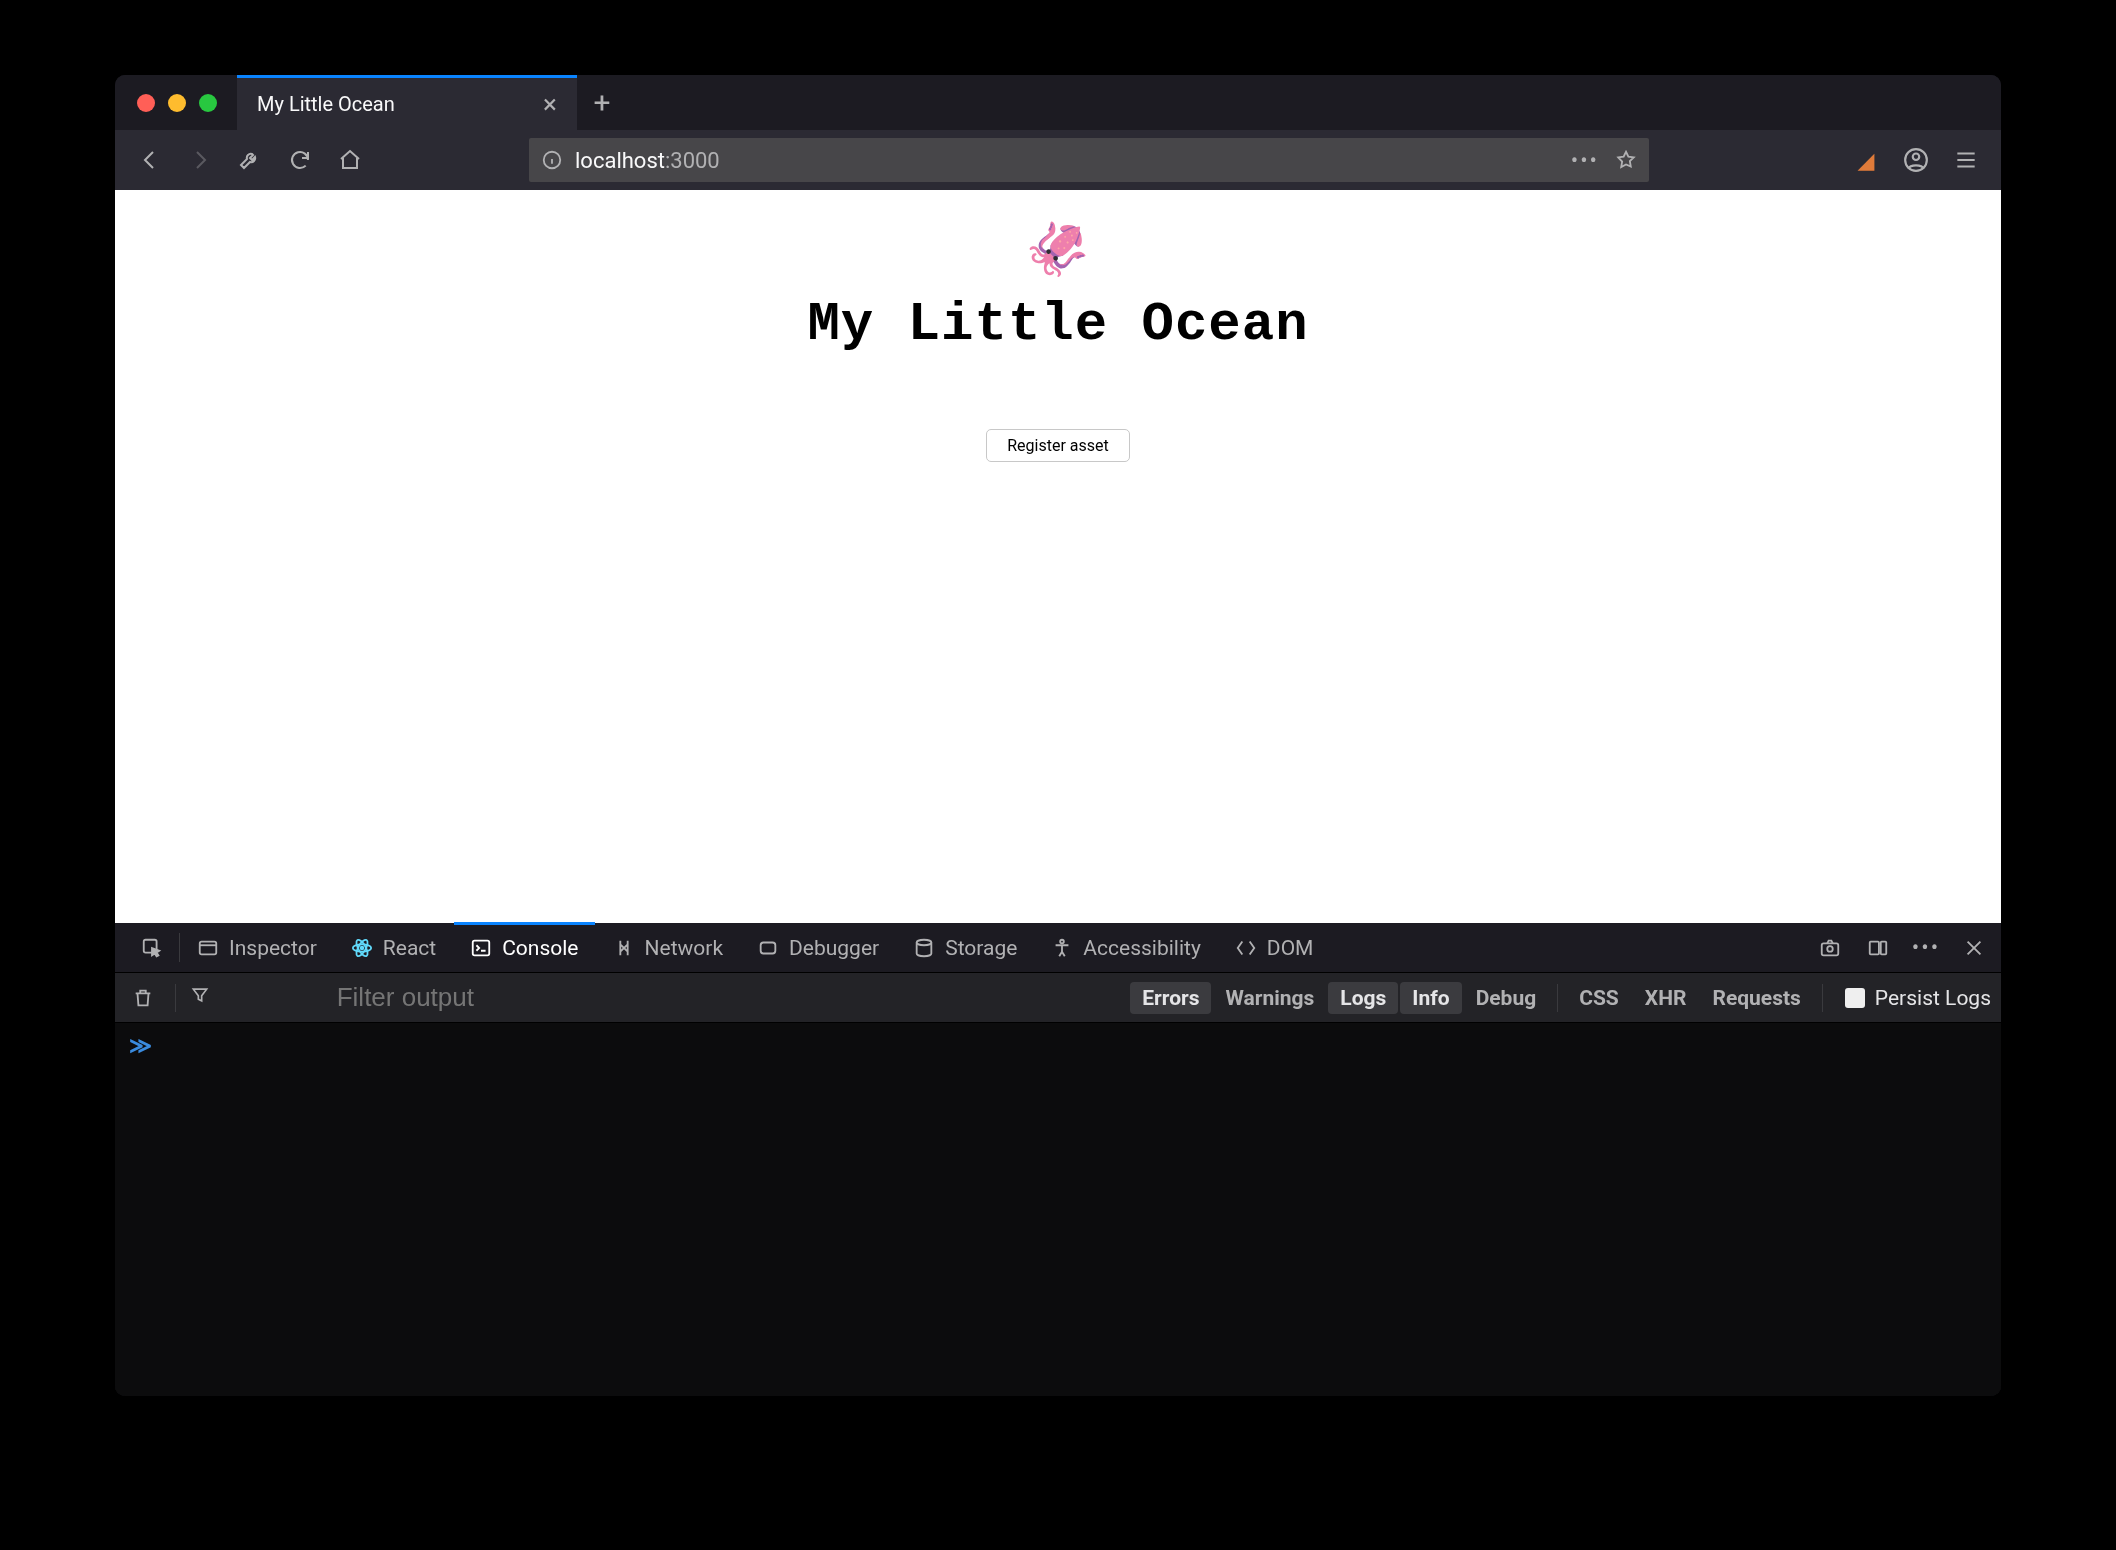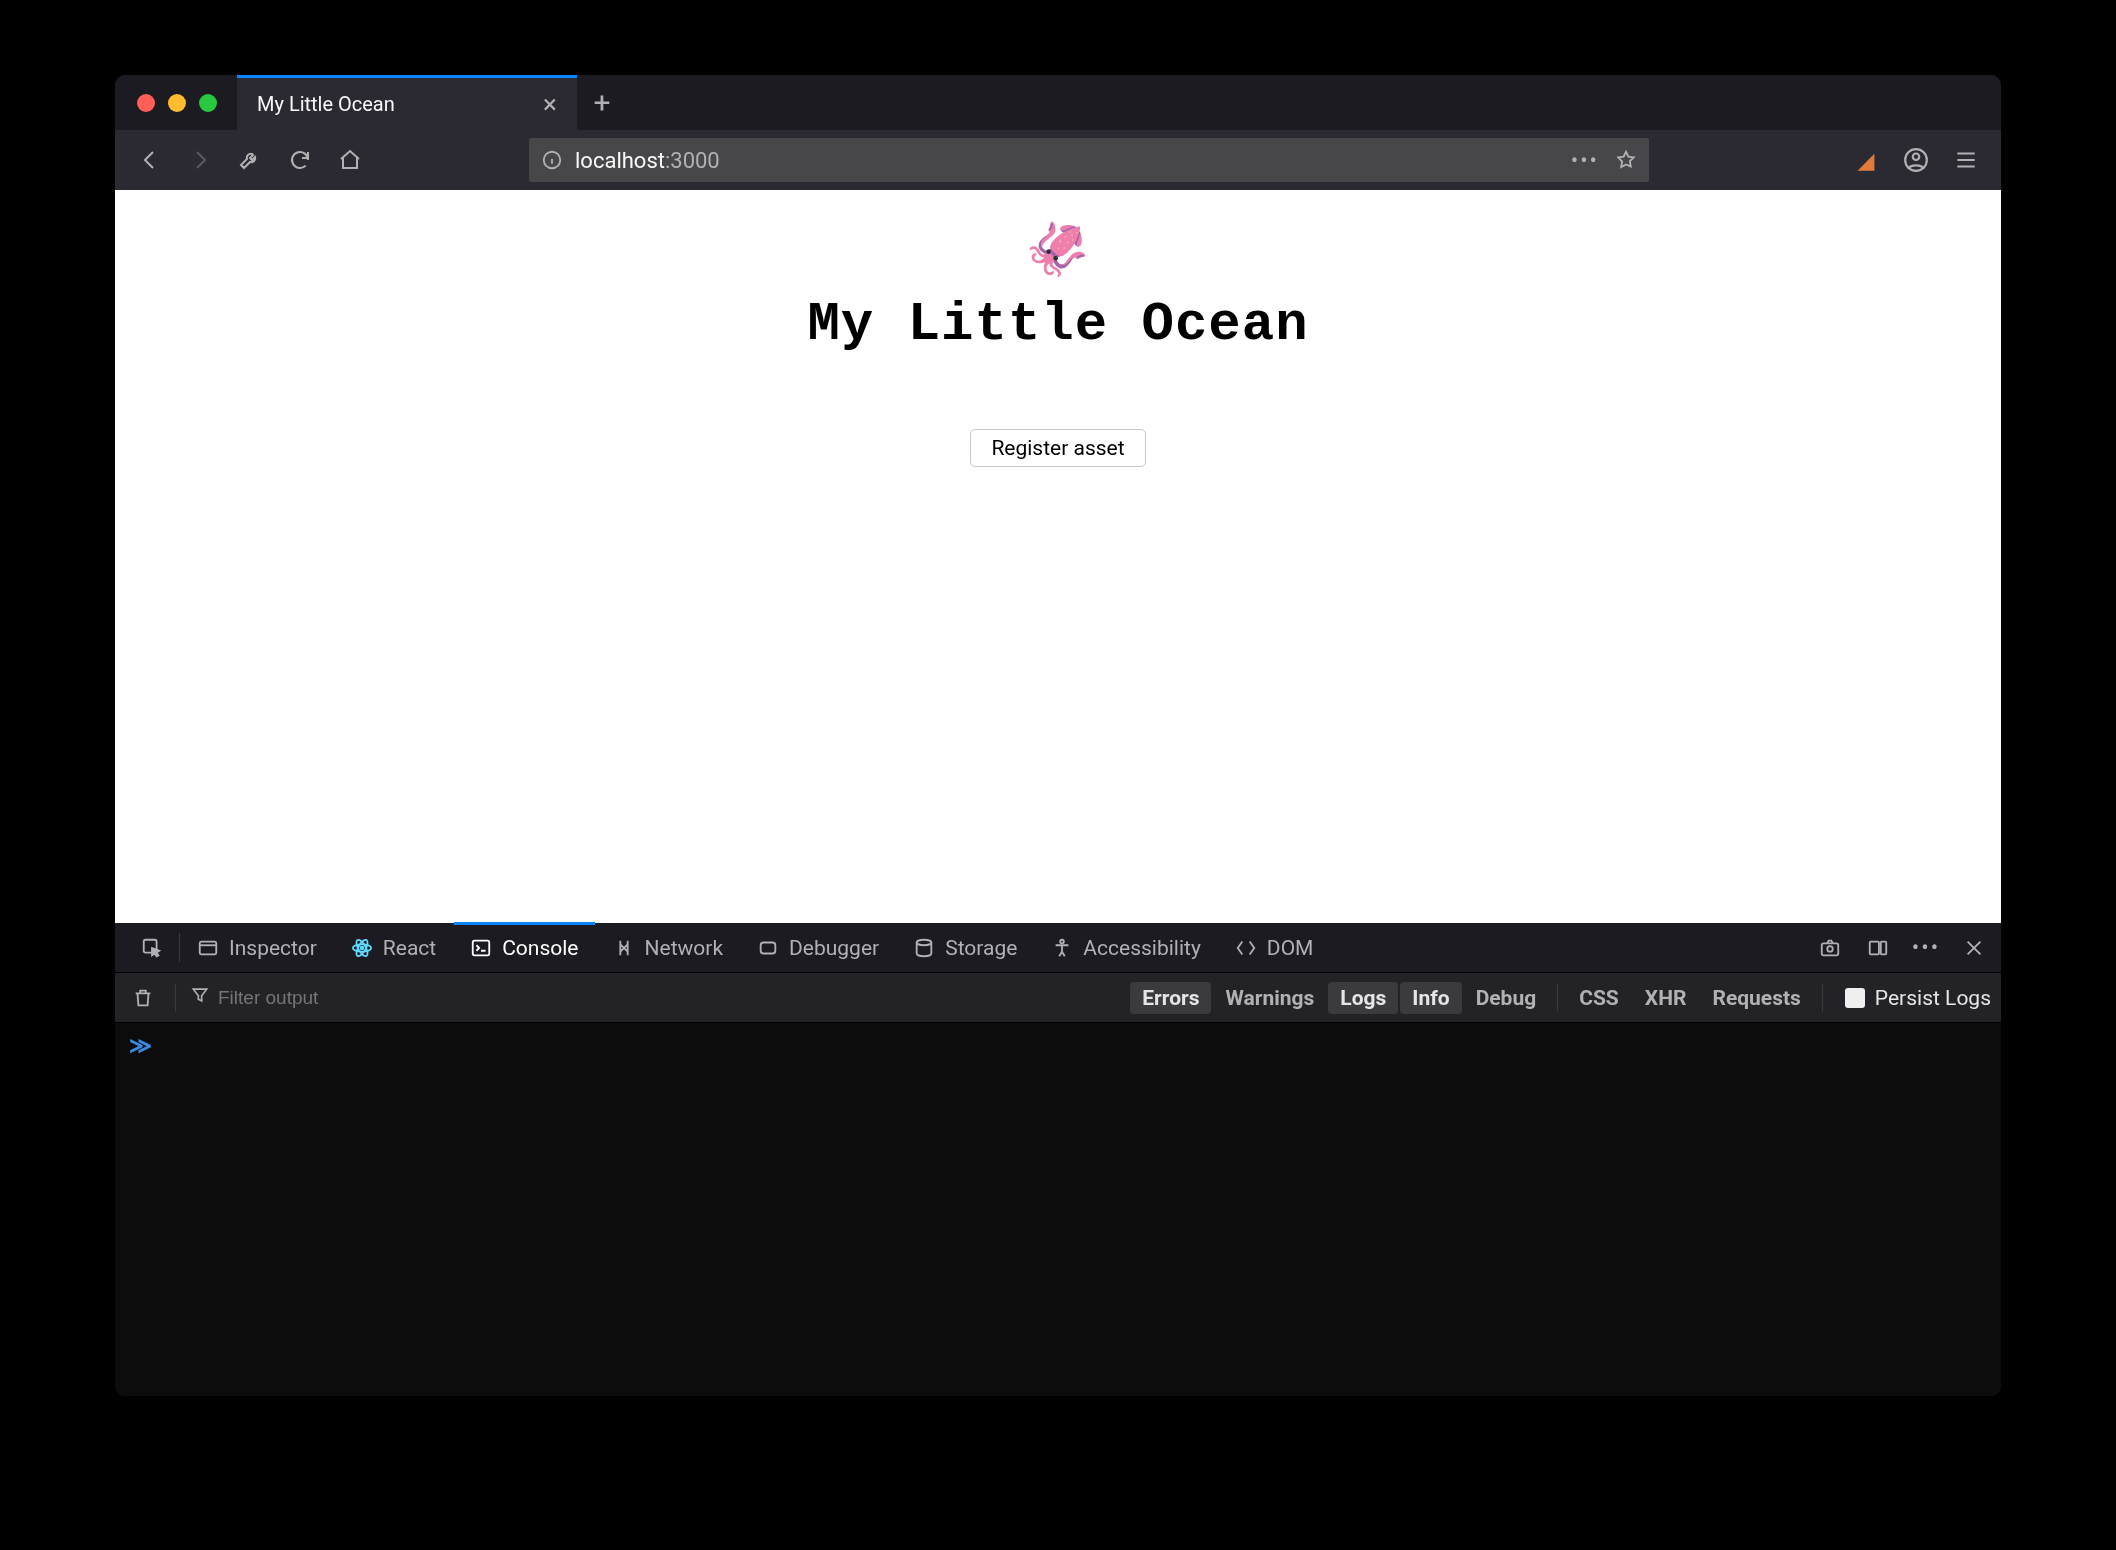--- a/index.html
+++ b/index.html
@@ -75,21 +75,21 @@
     height:733px;background:var(--page-bg);color:var(--page-text);
     display:flex;flex-direction:column;align-items:center;padding-top:34px;
   }
   .logo{font-size:52px;line-height:1;}
   .page h1{
     font-family:"SFMono-Regular",Menlo,Consolas,"Liberation Mono",monospace;
     font-weight:700;font-size:54px;margin:18px 0 0 0;letter-spacing:1px;
   }
   .btn{
     margin-top:74px;background:#fff;border:1px solid #c8c8c8;border-radius:5px;
-    padding:6px 20px;font-size:21px;cursor:pointer;font-family:inherit;
+    padding:6px 20px;font-size:16px;cursor:pointer;font-family:inherit;
   }
 
   
   .devtools{height:473px;background:var(--devtools-bg);color:var(--muted);display:flex;flex-direction:column;}
   .dt-tabs{
     height:50px;background:var(--chrome-bg);display:flex;align-items:center;
     padding:0 10px;border-bottom:1px solid #000;gap:2px;font-size:21px;
   }
   .dt-tab{
     display:flex;align-items:center;gap:10px;padding:0 16px;height:100%;
@@ -104,22 +104,23 @@
   .dt-icon svg{width:22px;height:22px;stroke:currentColor;fill:none;stroke-width:2;}
 
   .dt-filter{
     height:50px;background:var(--devtools-bar);display:flex;align-items:center;
     padding:0 10px;gap:6px;font-size:21px;border-bottom:1px solid #000;
   }
   .trash{width:36px;display:flex;justify-content:center;cursor:pointer;}
   .trash svg{width:22px;height:22px;stroke:#b1b1b3;fill:none;stroke-width:2;}
   .vsep{width:1px;height:28px;background:#3a3a3e;margin:0 8px;}
   .filter-input{
-    background:transparent;border:none;outline:none;color:#b1b1b3;font-size:19px;
+    background:transparent;border:none;outline:none;color:#b1b1b3;font-size:26px;
     width:260px;
+    text-align:right;
   }
   .funnel svg{width:20px;height:20px;stroke:#b1b1b3;fill:none;stroke-width:2;}
   .dt-filter .fright{margin-left:auto;display:flex;align-items:center;gap:0;}
   .pill{padding:4px 12px;border-radius:4px;cursor:pointer;color:#b1b1b3;margin:0 1px;font-weight:bold;}
   .pill.active{background:var(--devtools-sel);color:#e5e5e7;}
   .fgroup{display:flex;align-items:center;}
   .persist{display:flex;align-items:center;gap:10px;margin-left:14px;color:#e5e5e7;}
   .persist .cb{width:20px;height:20px;background:#efefef;border-radius:3px;}
 
   .dt-body{flex:1;background:var(--devtools-bg);padding:10px 14px;}

